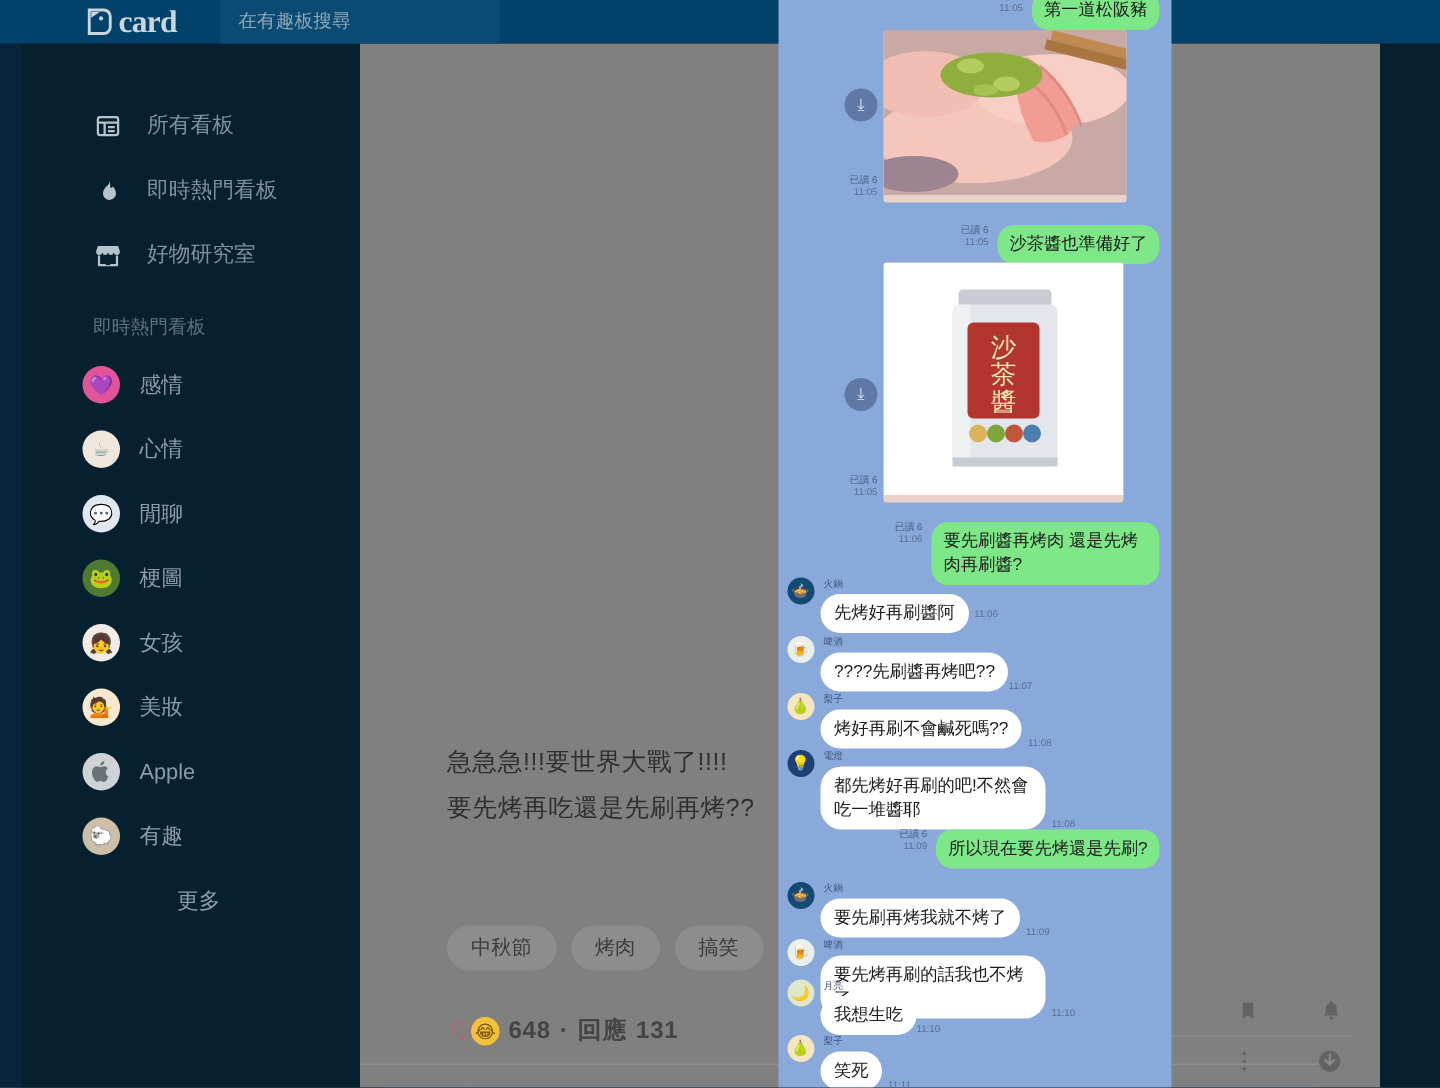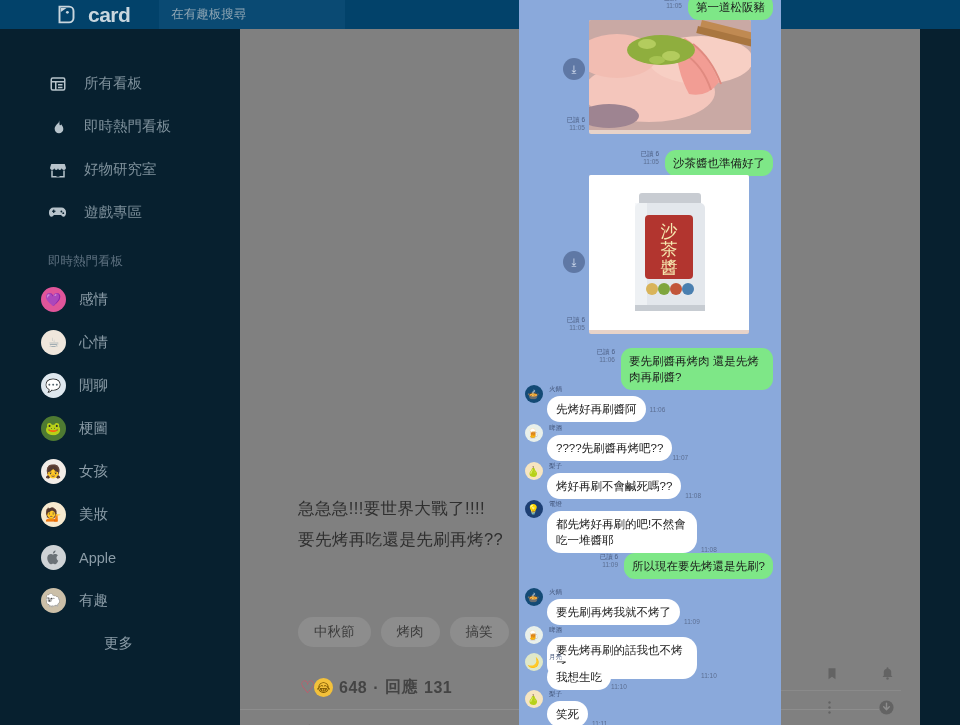--- a/index.html
+++ b/index.html
@@ -9,39 +9,39 @@
     background:#08243a;
   }
   #app { position:relative; width:960px; height:725px; }
 
   
   .topbar{
     position:absolute; left:0; top:0; width:960px; height:29px;
     background:#02426a; display:flex; align-items:center; z-index:2;
   }
   .brand{
-    display:flex; align-items:flex-start; margin-left:56px; gap:11px;
+    display:flex; align-items:flex-start; margin-left:56px; gap:2px;font-family:Liberation Serif, serif;
   }
   .brand-mark{
     width:21px;height:21px;position:relative;
   }
   .brand-mark svg{display:block}
   .brand-text{
     color:#c9d6de; font-size:21px; font-weight:700; letter-spacing:-0.5px;
     line-height:21px;
   }
   .searchbox{
     margin-left:29px; width:186px; height:29px; background:#0a4a73;
     display:flex; align-items:center; padding-left:12px;
   }
   .searchbox span{ color:#8fa6b4; font-size:12.5px; }
 
   
   .sidebar{
-    position:absolute; left:0; top:29px; width:240px; height:696px;
+    position:absolute; left:14px; top:29px; width:240px; height:696px;
     background:#07202f; z-index:1; padding-top:33px;
     overflow:hidden;
   }
   .nav-item{
     height:43px; display:flex; align-items:center; padding-left:48px; gap:17px;
     color:#7f919c; font-size:14.5px; cursor:pointer;
   }
   .nav-ico{ width:19px; height:19px; display:flex; align-items:center; justify-content:center; color:#b7c3cb;}
   .nav-ico svg{display:block}
   .sec-title{
@@ -199,32 +199,20 @@
         </div>
         <div class="nav-item">
           <span class="nav-ico">
             <svg width="18" height="18" viewBox="0 0 24 24" fill="#b7c3cb">
               <path d="M3 4h18l1.4 4.2A2.8 2.8 0 0 1 19.8 12 2.9 2.9 0 0 1 17 9.7 2.9 2.9 0 0 1 14.2 12 2.9 2.9 0 0 1 12 9.7 2.9 2.9 0 0 1 9.8 12 2.9 2.9 0 0 1 7 9.7 2.9 2.9 0 0 1 4.2 12 2.8 2.8 0 0 1 1.6 8.2z"></path>
               <path d="M4 12.5V21h16v-8.5" stroke="#b7c3cb" stroke-width="2" fill="none"></path>
               <rect x="10" y="15" width="4" height="6" fill="#07202f"></rect>
             </svg>
           </span>
           <span>好物研究室</span>
-        </div>
-        <div class="nav-item">
-          <span class="nav-ico">
-            <svg width="19" height="14" viewBox="0 0 24 18" fill="#b7c3cb">
-              <path d="M7 2h10a6 6 0 0 1 6 6.2c0 3-1.3 5.5-3.3 5.5-1.4 0-2-1-3-2.2H7.3C6.4 12.7 5.7 13.7 4.3 13.7 2.3 13.7 1 11.2 1 8.2A6 6 0 0 1 7 2z"></path>
-              <circle cx="17" cy="7" r="1.2" fill="#07202f"></circle>
-              <circle cx="19.4" cy="9.2" r="1.2" fill="#07202f"></circle>
-              <rect x="5" y="6" width="4.4" height="1.5" fill="#07202f"></rect>
-              <rect x="6.4" y="4.6" width="1.5" height="4.4" fill="#07202f"></rect>
-            </svg>
-          </span>
-          <span>遊戲專區</span>
         </div>
       </div>
     <div class="sec-title">即時熱門看板</div>
     <div id="board-list">
         <div class="board-item">
           <span class="av" style="background:#e0559a">💜</span>
           <span>感情</span>
         </div>
         <div class="board-item">
           <span class="av" style="background:#efe6dc">☕</span>

